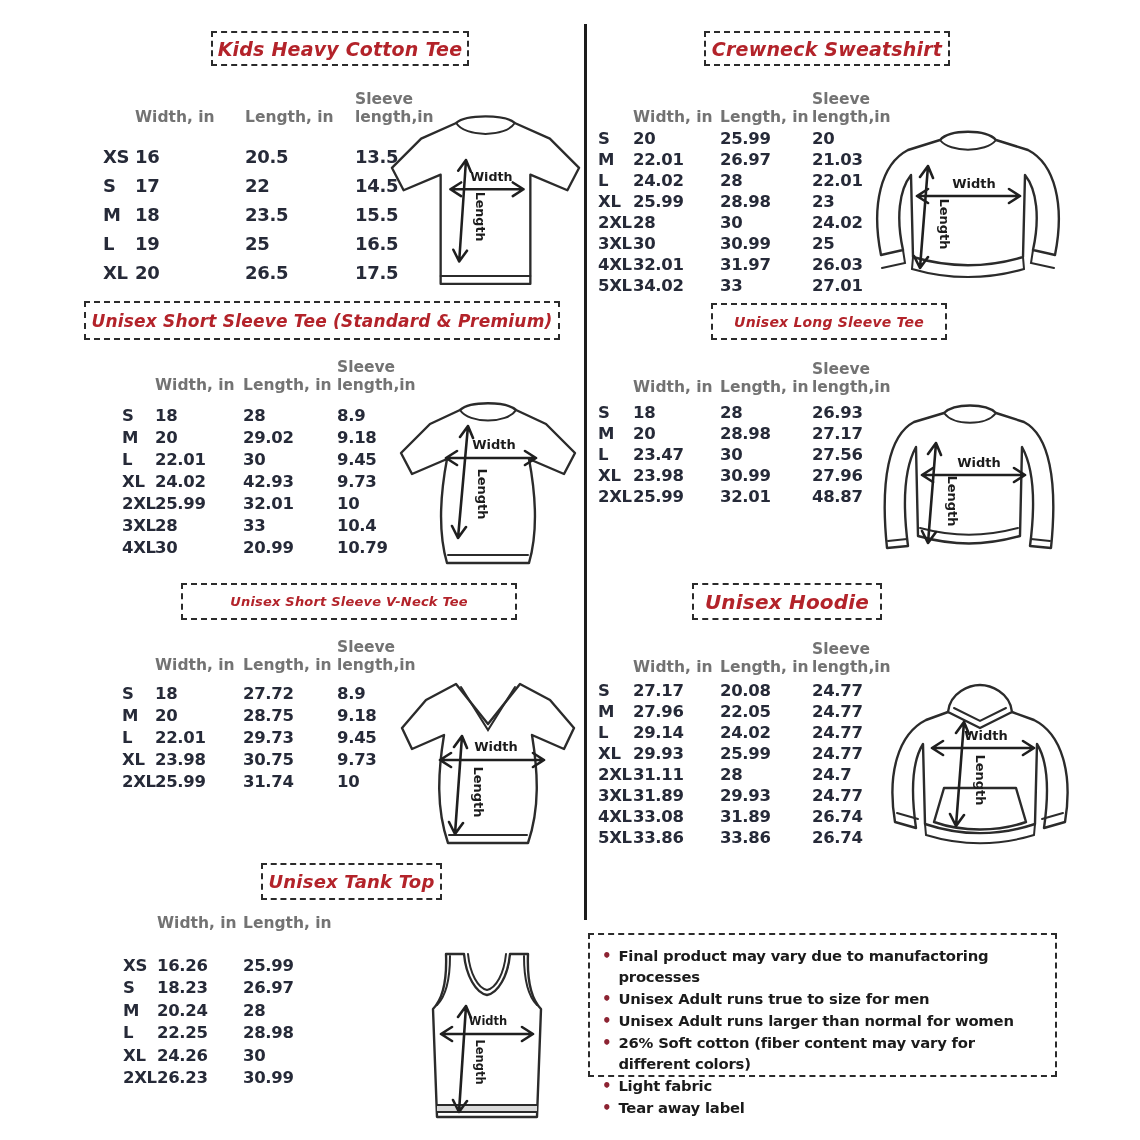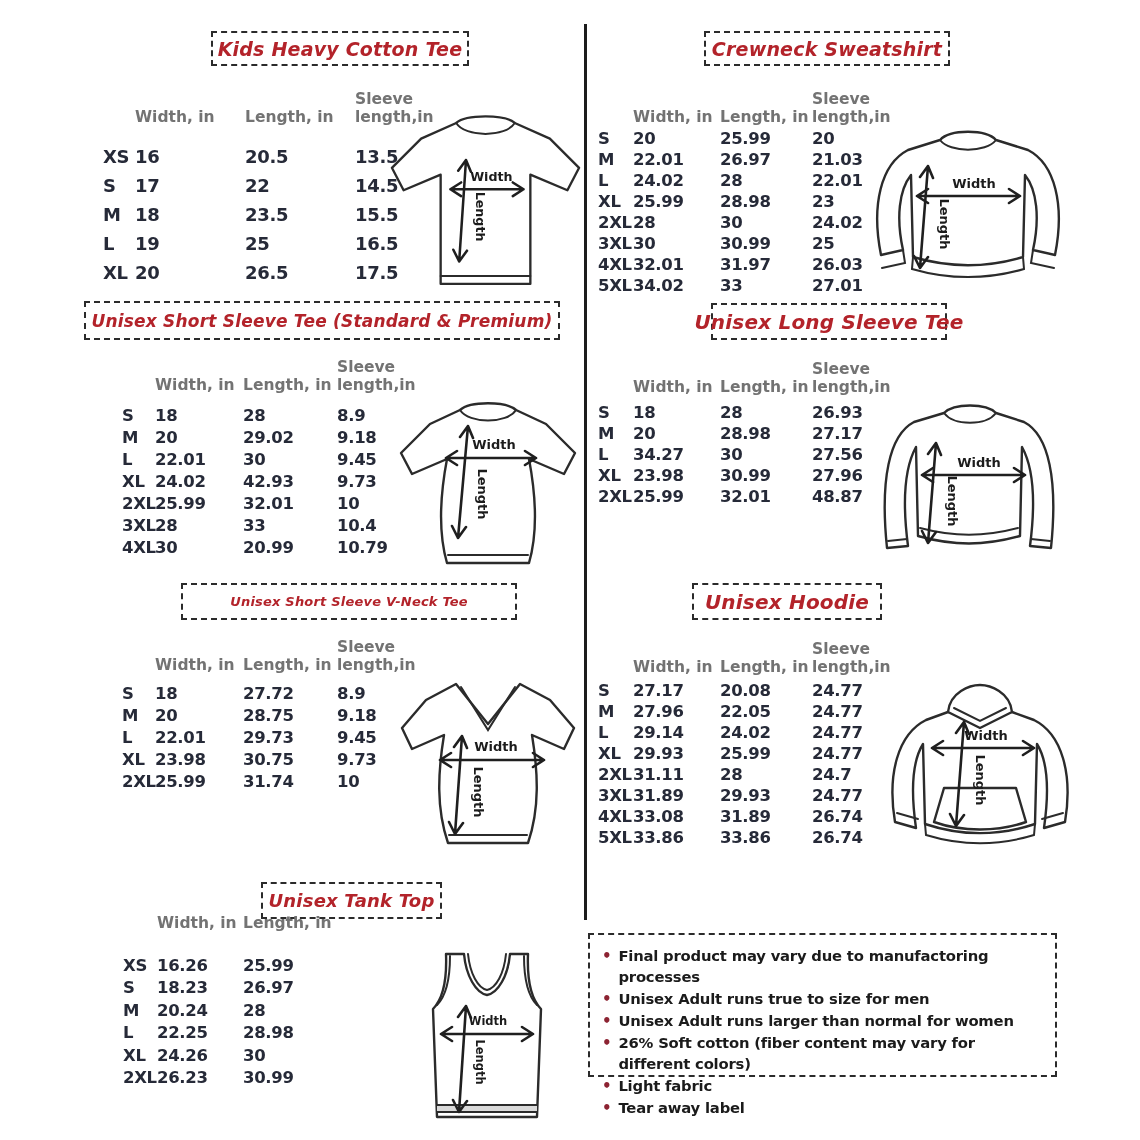--- a/index.html
+++ b/index.html
@@ -7,24 +7,24 @@
           font-family:"DejaVu Sans","Liberation Sans",sans-serif;}
   
   .divider{position:absolute;left:584px;top:24px;width:3px;height:896px;background:#1c1c1c;}
   
   .title-box{position:absolute;border:2px dashed #2b2b2b;background:#fff;color:#b3232a;
              font-weight:bold;display:flex;align-items:center;justify-content:center;
              white-space:nowrap;letter-spacing:.2px;font-style:italic;}
   .tb-kids{left:211px;top:31px;width:254px;height:31px;font-size:19px;}
   .tb-crew{left:704px;top:31px;width:242px;height:31px;font-size:19px;}
   .tb-std{left:84px;top:301px;width:472px;height:35px;font-size:17px;}
-  .tb-long{left:711px;top:303px;width:232px;height:33px;font-size:20px;}
+  .tb-long{left:711px;top:303px;width:232px;height:33px;font-size:14px;}
   .tb-vneck{left:181px;top:583px;width:332px;height:33px;font-size:13px;}
   .tb-hoodie{left:692px;top:583px;width:186px;height:33px;font-size:20px;}
-  .tb-tank{left:261px;top:863px;width:177px;height:33px;font-size:18px;margin-top:19px;}
+  .tb-tank{left:261px;top:863px;width:177px;height:33px;font-size:18px;}
   
   .table{position:absolute;}
   .trow{display:grid;align-items:center;}
   .cell{white-space:pre-line;}
   .sz,.val{font-weight:bold;color:#262a38;letter-spacing:-.3px;}
   .colh{color:#737373;font-weight:bold;font-size:15.5px;line-height:1.12;align-self:end;}
   .thead{height:46px;align-items:end;}
   .t-kids{left:103px;top:80px;}
   .t-kids .trow{grid-template-columns:32px 110px 110px 80px;height:29px;font-size:18px;}
   .t-kids .thead{height:46px;margin-bottom:16px;}
@@ -238,21 +238,21 @@
         <div class="cell val">26.93</div>
       </div>
       <div class="trow">
         <div class="cell sz">M</div>
         <div class="cell val">20</div>
         <div class="cell val">28.98</div>
         <div class="cell val">27.17</div>
       </div>
       <div class="trow">
         <div class="cell sz">L</div>
-        <div class="cell val">34.27</div>
+        <div class="cell val">23.47</div>
         <div class="cell val">30</div>
         <div class="cell val">27.56</div>
       </div>
       <div class="trow">
         <div class="cell sz">XL</div>
         <div class="cell val">23.98</div>
         <div class="cell val">30.99</div>
         <div class="cell val">27.96</div>
       </div>
       <div class="trow">

